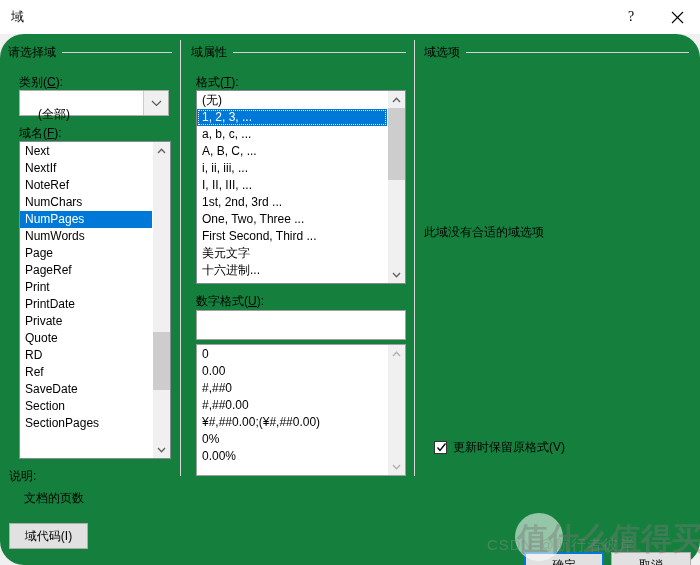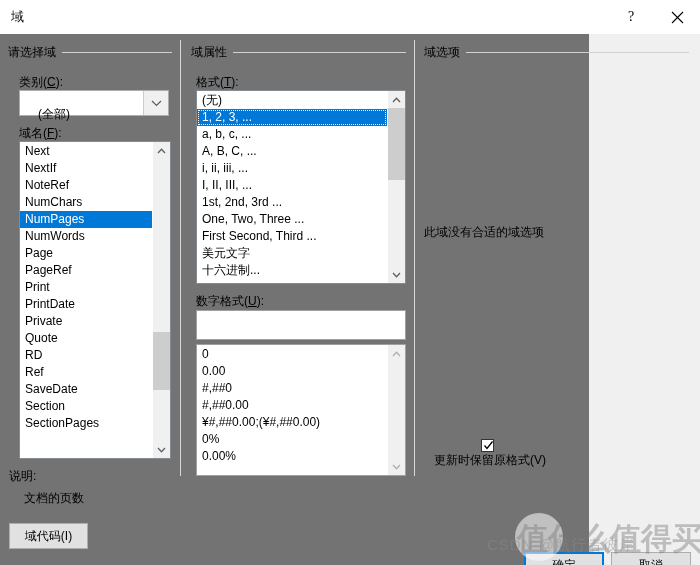--- a/index.html
+++ b/index.html
@@ -55,23 +55,24 @@
     font-family: "Liberation Serif", serif;
     color: #000;
     line-height: 1;
   }
 
   
   .dialog-body {
     position: absolute;
     top: 34px;
     left: 0;
-    width: 589px;
+    width: 700px;
     height: 531px;
-    background: #737373;
+    background: #15803d;
+    border-radius: 24px;
   }
 
   
   .group-header {
     position: absolute;
     display: flex;
     align-items: center;
     font-size: 12px;
     color: #000;
     white-space: nowrap;
@@ -201,21 +202,20 @@
     text-align: left;
   }
 
   
   .checkrow {
     position: absolute;
     display: flex;
     align-items: center;
     font-size: 12px;
     white-space: nowrap;
-    flex-direction: column;
   }
   .checkbox-box {
     width: 13px;
     height: 13px;
     border: 1px solid #333333;
     background: #ffffff;
     box-sizing: border-box;
     margin-right: 6px;
     position: relative;
     flex: 0 0 13px;

